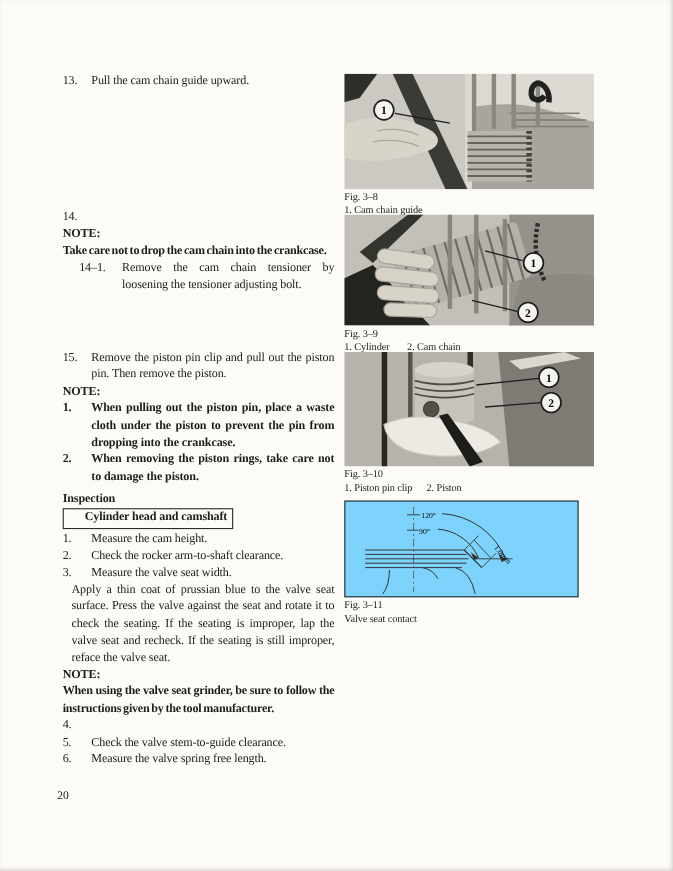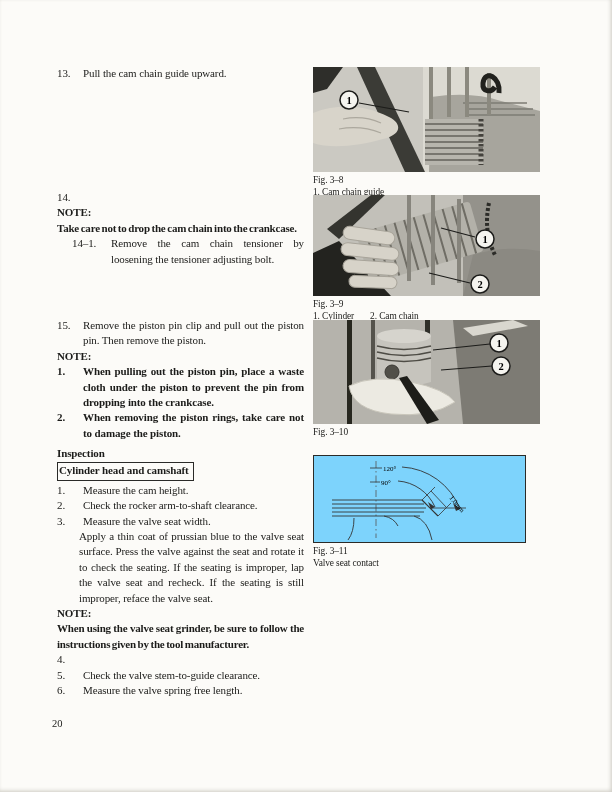--- a/index.html
+++ b/index.html
@@ -10,23 +10,23 @@
     box-shadow:inset -3px 0 4px -2px #cfcdc6, inset 0 -3px 4px -2px #cfcdc6;
   }
   .block{position:absolute;left:57px;width:247px;font-size:11px;line-height:15.4px;letter-spacing:-0.12px;}
   .row{display:flex;align-items:flex-start;}
   .n{flex:0 0 26px;}
   .t{flex:1;text-align:justify;}
   .b{font-weight:bold;}
   .jb{font-weight:bold;text-align:justify;word-spacing:-0.9px;letter-spacing:-0.2px;}
   .sub{display:flex;margin-left:15px;}
   .sn{flex:0 0 39px;}
-  .detail{margin-left:22px;text-align:justify;}
+  .detail{margin-left:8px;text-align:justify;}
   .insp-head{font-weight:bold;}
-  .insp-box{display:inline-block;border:1px solid #2a2a28;padding:0 4px 1px 1px;font-weight:bold;margin:1px 0 2px 0;}
+  .insp-box{display:inline-block;border:1px solid #2a2a28;padding:0 4px 1px 19px;font-weight:bold;margin:1px 0 2px 0;}
   .figure{position:absolute;left:313px;width:227px;}
   .photo{display:block;}
   .fcap{font-size:9.4px;line-height:11.6px;margin-top:3px;letter-spacing:-0.1px;}
   .lbl2{margin-left:16px;}
   .diagbox{width:211px;height:86px;border:1px solid #2b2b28;background:#7dd3fc;}
   .pageno{position:absolute;left:52px;top:718px;font-size:10.5px;}
   svg text{font-family:"Liberation Serif",serif;}
 </style>
 </head>
 <body>
@@ -178,20 +178,23 @@
       <polygon points="86,58 94,56 126,100 114,104" fill="#1d1d19"></polygon>
       <line x1="177" y1="24" x2="120" y2="30" stroke="#1c1c1a" stroke-width="1.2"></line>
       <line x1="179" y1="46" x2="128" y2="50" stroke="#1c1c1a" stroke-width="1.2"></line>
       <circle cx="186" cy="23" r="9" fill="#f5f4ef" stroke="#1c1c1a" stroke-width="1.5"></circle>
       <text x="186" y="27" text-anchor="middle" font-size="10.5" font-weight="bold">1</text>
       <circle cx="188" cy="46" r="9" fill="#f5f4ef" stroke="#1c1c1a" stroke-width="1.5"></circle>
       <text x="188" y="50" text-anchor="middle" font-size="10.5" font-weight="bold">2</text>
     </svg>
     <div class="fcap">
       <div>Fig. 3–10</div>
+      <div>
+        <span>1. Piston pin clip</span><span class="lbl2" style="margin-left:13px">2. Piston</span>
+      </div>
     </div>
   </div>
 
   <div class="figure" style="top:455px">
     <div class="diagbox">
       <svg width="211" height="86" viewBox="0 0 211 86" aria-hidden="true">
         <line x1="62" y1="5" x2="62" y2="82" stroke="#555" stroke-width="0.8" stroke-dasharray="7 3 1.5 3"></line>
         <line x1="56" y1="12" x2="68" y2="12" stroke="#333" stroke-width="0.8"></line>
         <text x="69" y="15" font-size="7">120°</text>
         <line x1="56" y1="26" x2="66" y2="26" stroke="#333" stroke-width="0.8"></line>

